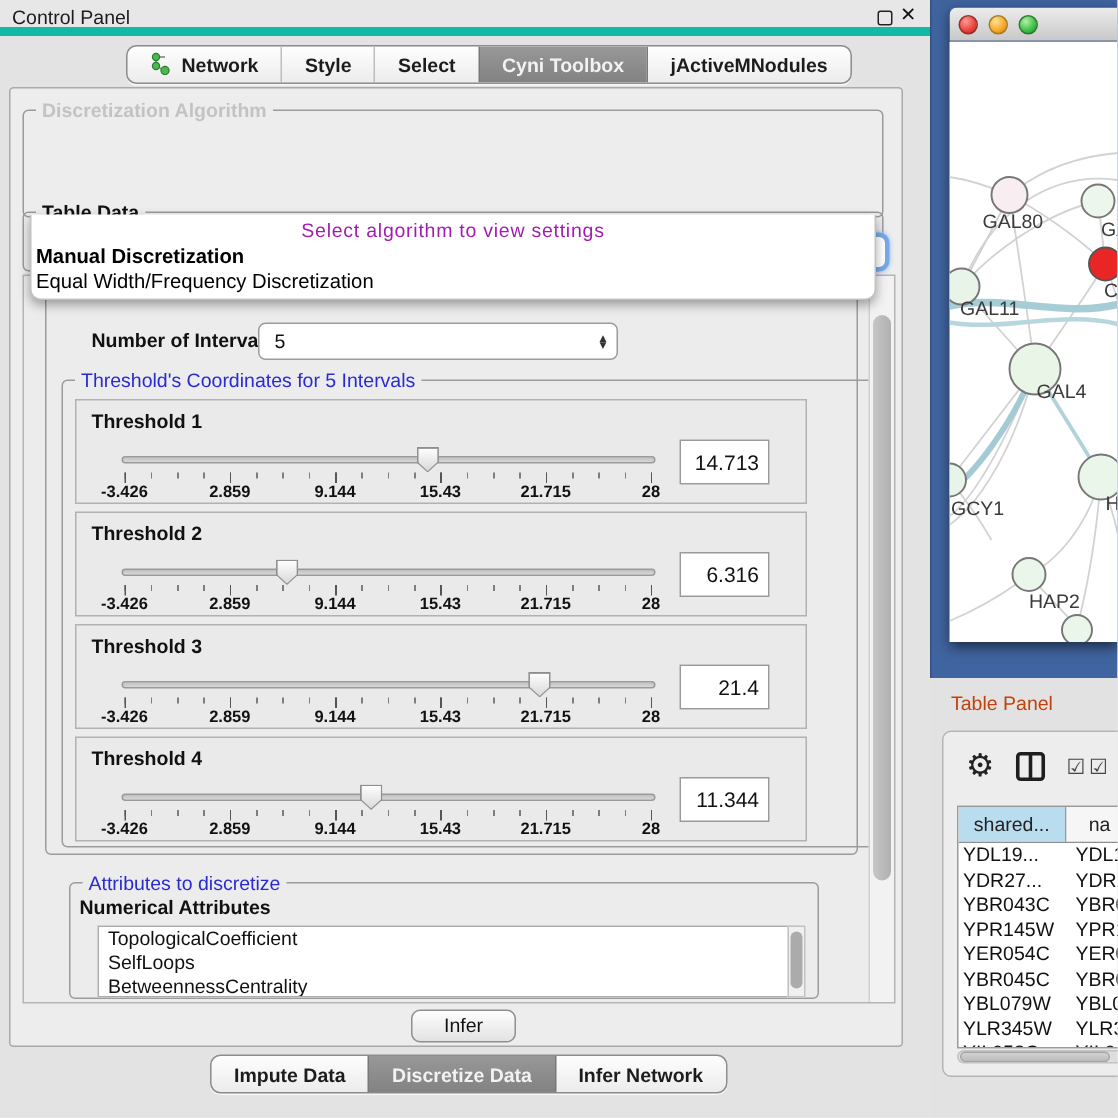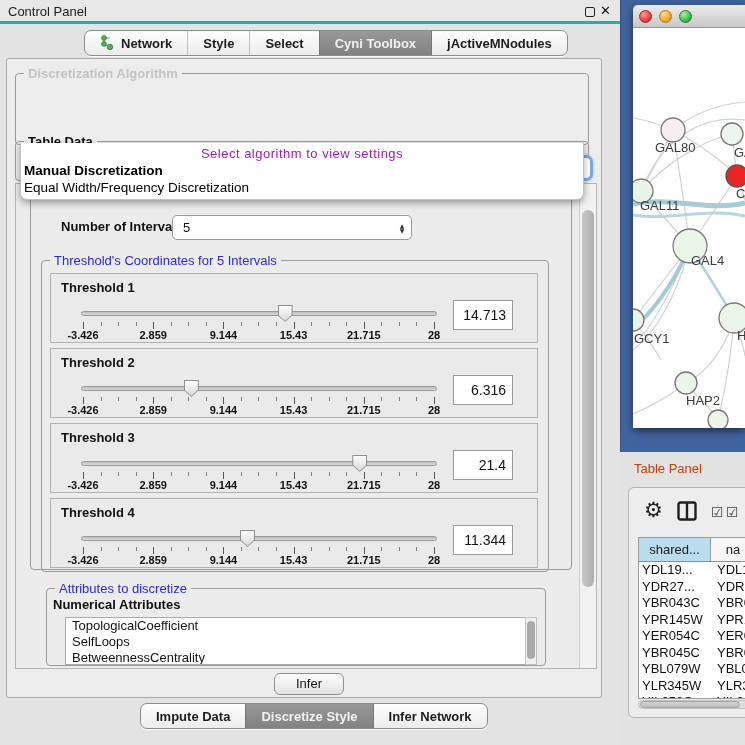--- a/index.html
+++ b/index.html
@@ -1,21 +1,21 @@
 <!DOCTYPE html>
 <html><head>
 <meta charset="utf-8">
 <style>
   * { margin:0; padding:0; box-sizing:border-box; }
   html,body { width:745px; height:745px; }
   body { font-family:"Liberation Sans", sans-serif; background:#e3e3e3; position:relative; overflow:hidden; color:#1a1a1a; }
   .abs { position:absolute; }
 
   
-  .cp-titlebar { left:0; top:0; width:620px; height:24px; background:#e7e7e7; border-bottom:3px solid #14b8a6; }
+  .cp-titlebar { left:0; top:0; width:620px; height:24px; background:#e7e7e7; border-bottom:6px solid #14b8a6; }
   .cp-title { position:absolute; left:8px; top:4px; font-size:13px; color:#1c1c1c; }
   .float-btn { position:absolute; left:585px; top:7px; width:10px; height:10px; border:1.6px solid #222; border-radius:2px; background:transparent; }
   .close-btn { position:absolute; left:600px; top:3px; font-size:13px; font-weight:bold; color:#111; font-family:"DejaVu Sans", sans-serif; }
 
   
   .segctl { position:absolute; display:flex; height:26px; border:1px solid #8d8d8d; border-radius:7px; background:linear-gradient(#fefefe,#ececec); overflow:hidden; box-shadow:0 1px 0 rgba(255,255,255,.8); }
   .seg { display:flex; align-items:center; padding:0 15px; font-size:13px; font-weight:bold; color:#1c1c1c; white-space:nowrap; }
   .seg + .seg { border-left:1px solid #bdbdbd; }
   .seg.selected { background:linear-gradient(#989898,#828282); color:#f2f2f2; border-left:1px solid #787878; }
   .seg.selected + .seg { border-left:1px solid #787878; }
@@ -165,21 +165,21 @@
 
       <div style="position:absolute; left:30px; top:26px; font-size:13px; font-weight:bold; color:#111;">Number of Intervals</div>
       <div class="combo" style="left:141px; top:22px; width:240px; height:25px; background:#fff;">
         <span class="val">5</span>
         <span class="stepper">
           <span>▲</span>
           <span>▼</span>
         </span>
       </div>
 
-      <div class="groupbox" style="left:10px; top:67px; width:508px; height:312px;padding-left:26px;">
+      <div class="groupbox" style="left:10px; top:60px; width:552px; height:312px;padding-left:26px;">
         <span class="legend blue" style="background:#ececec;">Threshold's Coordinates for 5 Intervals</span>
 
         <div class="threshold-box" style="left:8px; top:12px;">
           <div class="t-label">Threshold 1</div>
           <div class="t-track"></div>
           <div class="t-thumb-outer t-thumb" style="left: 226.596px;">
               <div class="t-thumb-inner"></div>
             </div>
           <div class="t-ticks-minor"></div>
           <div class="t-ticks-major"></div>
@@ -272,21 +272,21 @@
   </div>
 
   <button class="apply-btn">Infer</button>
 </div>
 
 <div class="segctl" style="left:140px; top:703px;">
   <div class="seg">
       <span>Impute Data</span>
     </div>
   <div class="seg selected">
-      <span>Discretize Style</span>
+      <span>Discretize Data</span>
     </div>
   <div class="seg">
       <span>Infer Network</span>
     </div>
 </div>
 
 <div class="abs right-region">
   <div class="net-bg"></div>
 
   <div class="mac-window">

